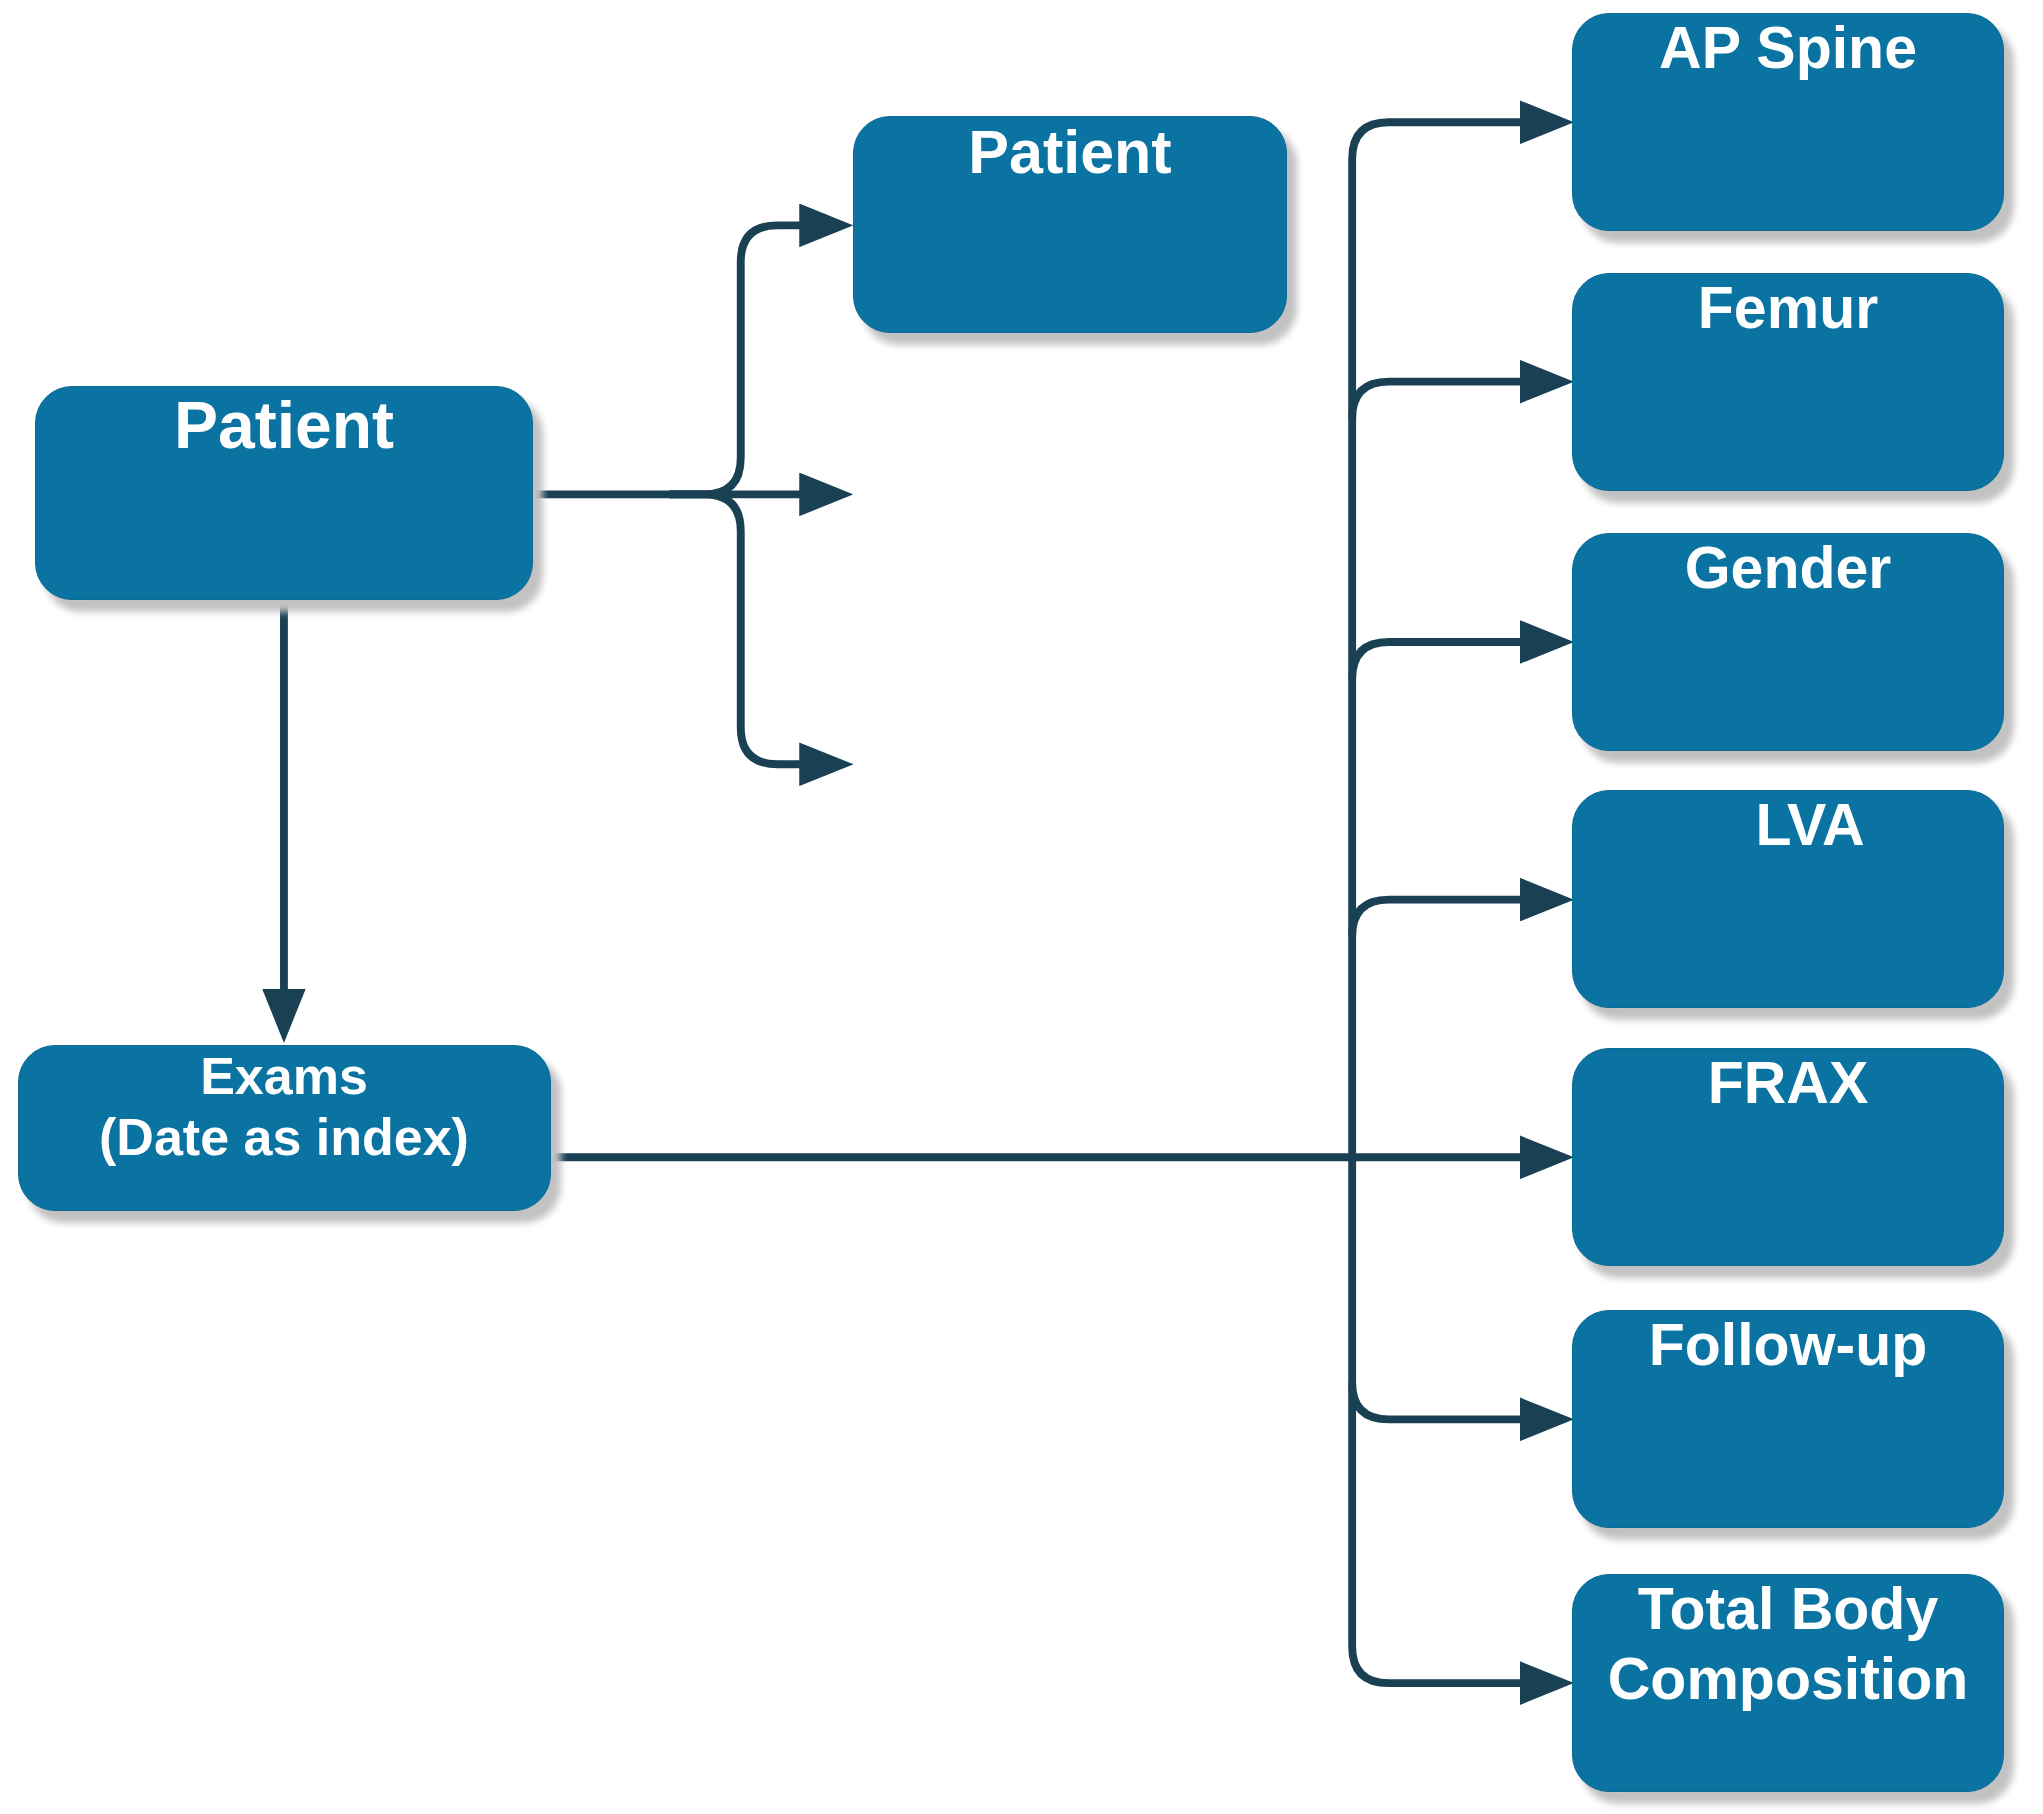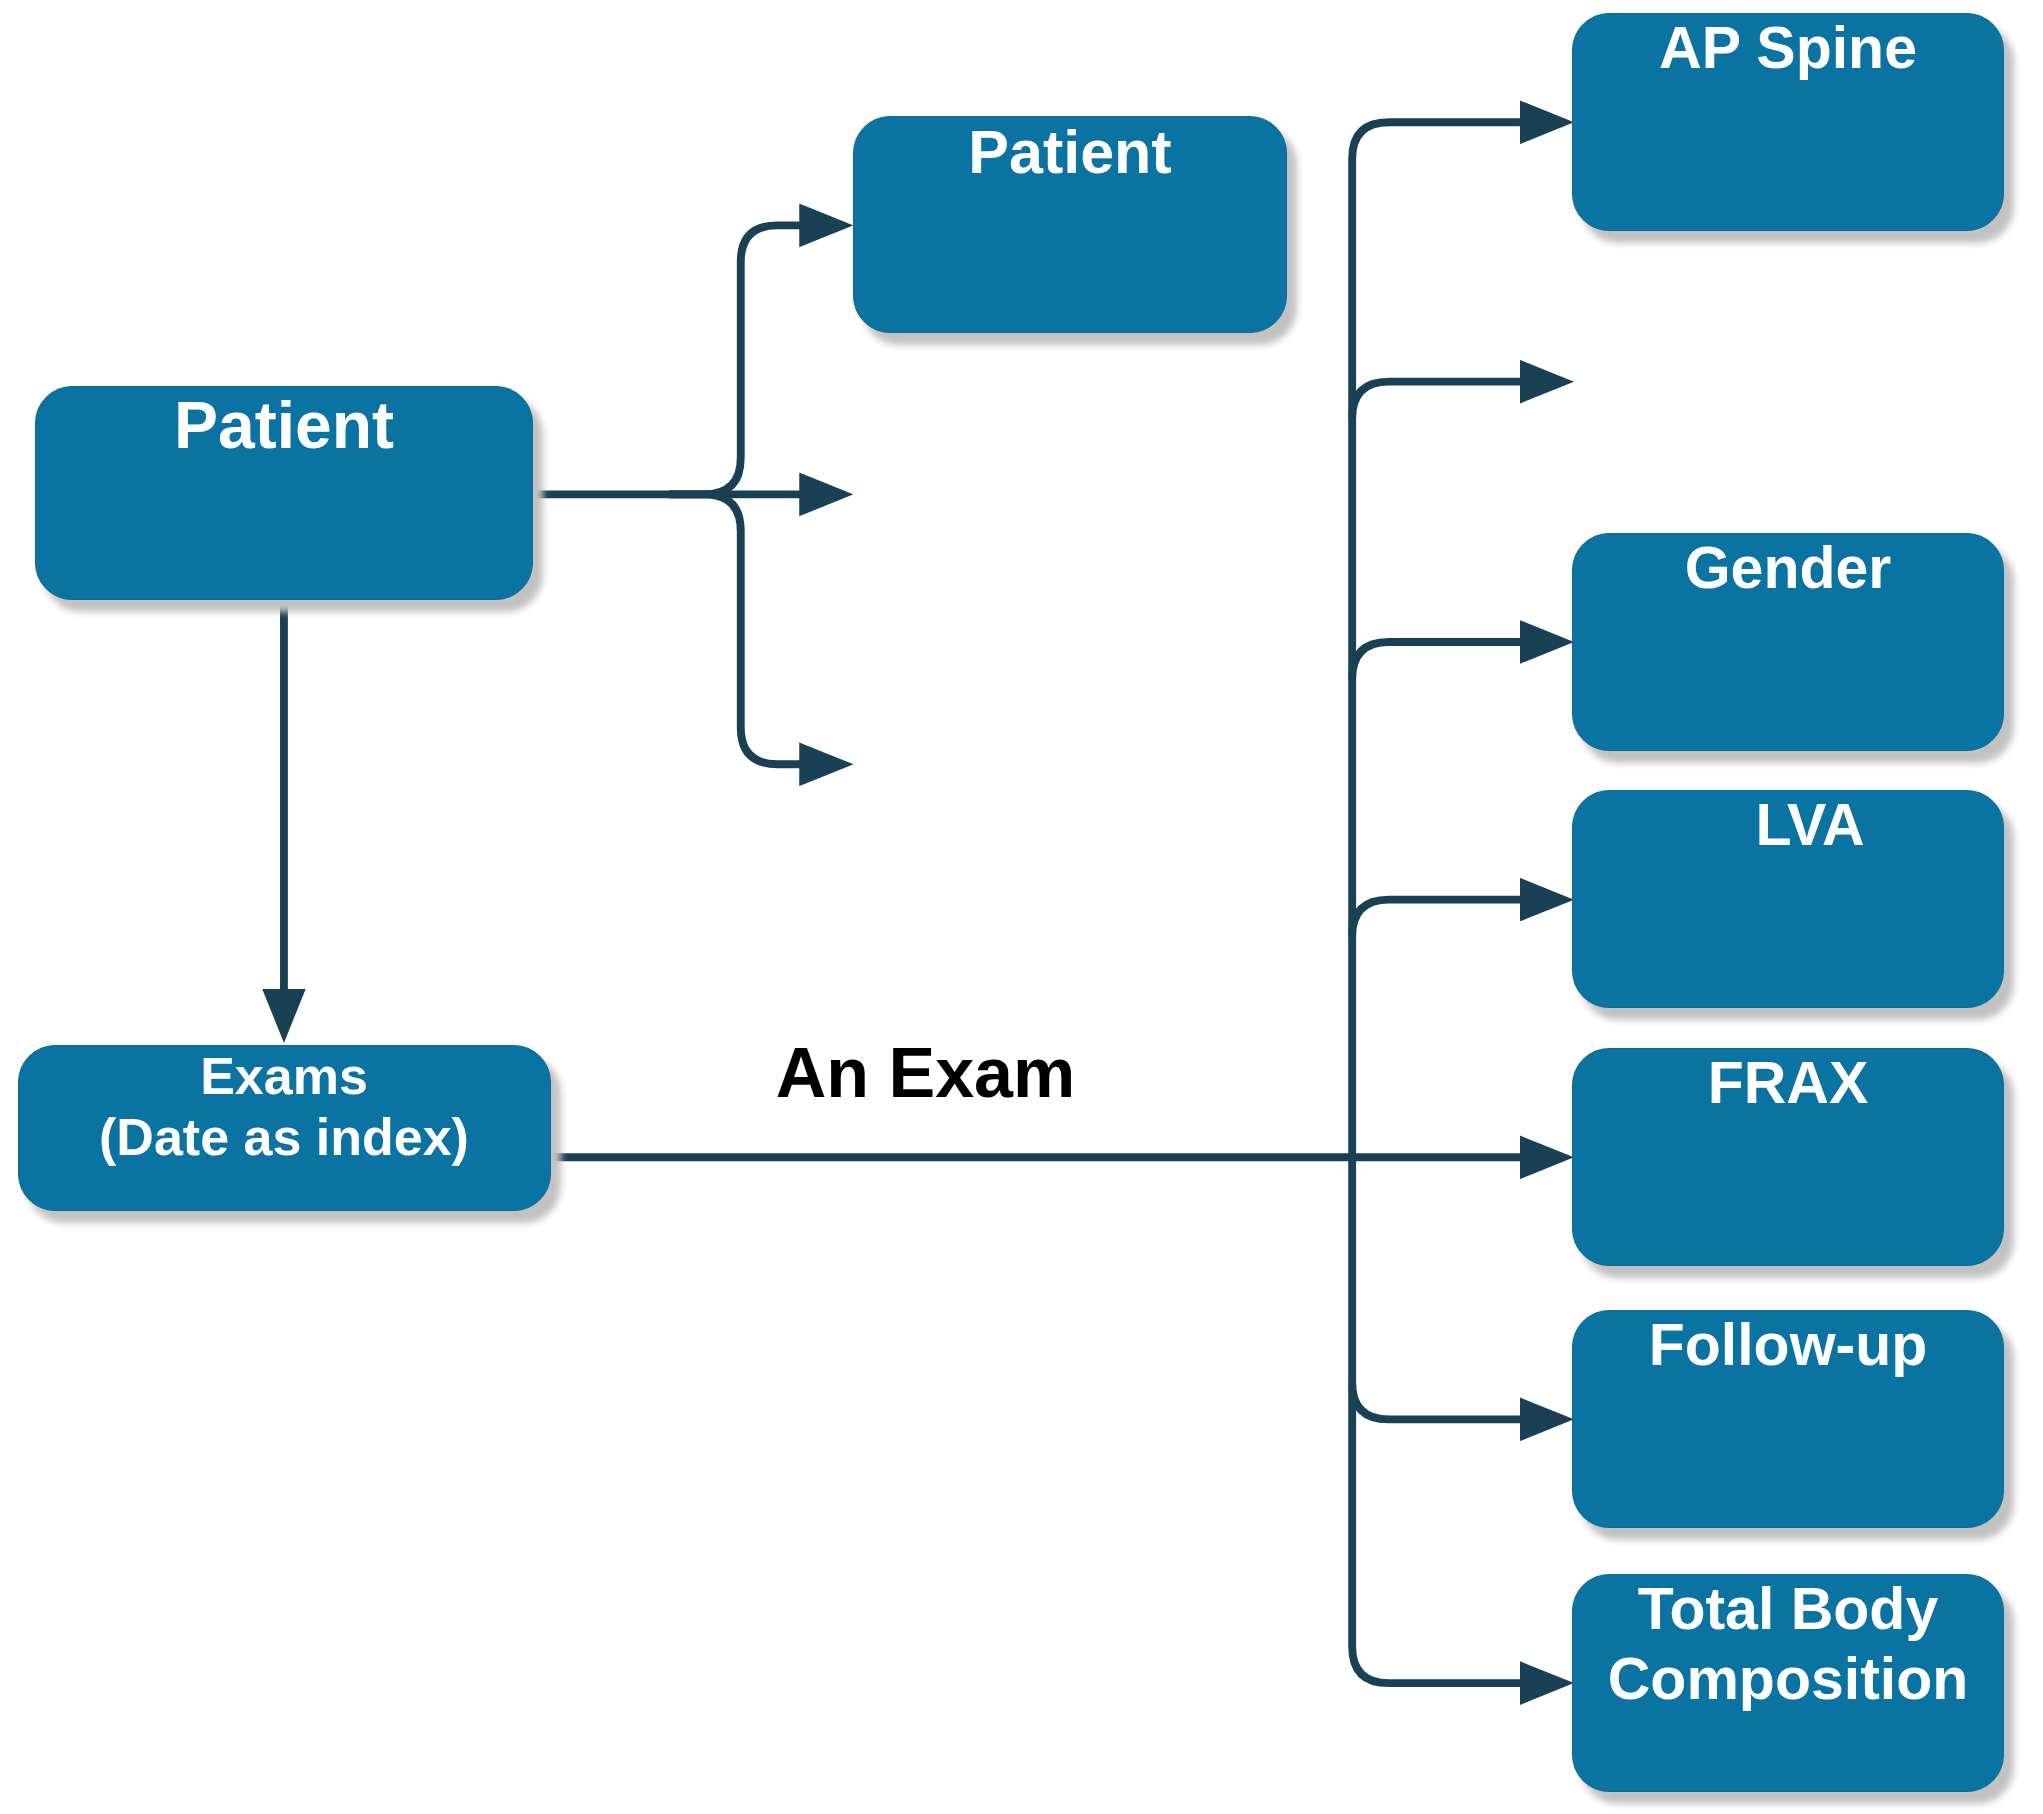--- a/index.html
+++ b/index.html
@@ -117,20 +117,23 @@
 
   <div class="node n-exams">
     <span>Exams</span>
     <span>(Date as index)</span>
   </div>
 
   <div class="node rightcol n-ap-spine">
     <span>AP Spine</span>
   </div>
 
+  <div class="node rightcol n-femur">
+    <span>Femur</span>
+  </div>
 
   <div class="node rightcol n-forearm">
     <span>Gender</span>
   </div>
 
   <div class="node rightcol n-lva">
     <span>LVA</span>
   </div>
 
   <div class="node rightcol n-frax">
@@ -139,16 +142,15 @@
 
   <div class="node rightcol n-follow-up">
     <span>Follow-up</span>
   </div>
 
   <div class="node rightcol n-total-body">
     <span>Total Body</span>
     <span>Composition</span>
   </div>
 
-  <div class="edge-label">An Exam</div>
 
 </div>
 
 
 </body></html>

